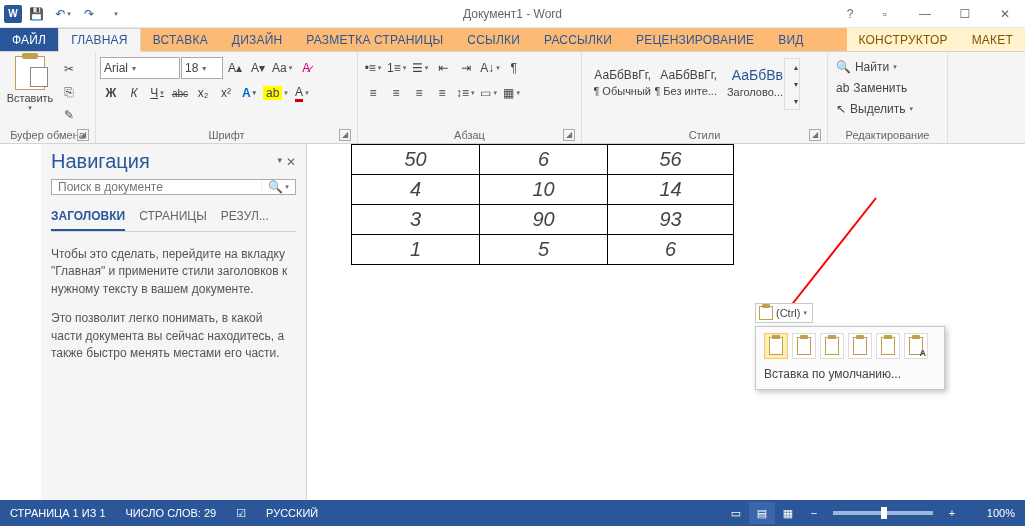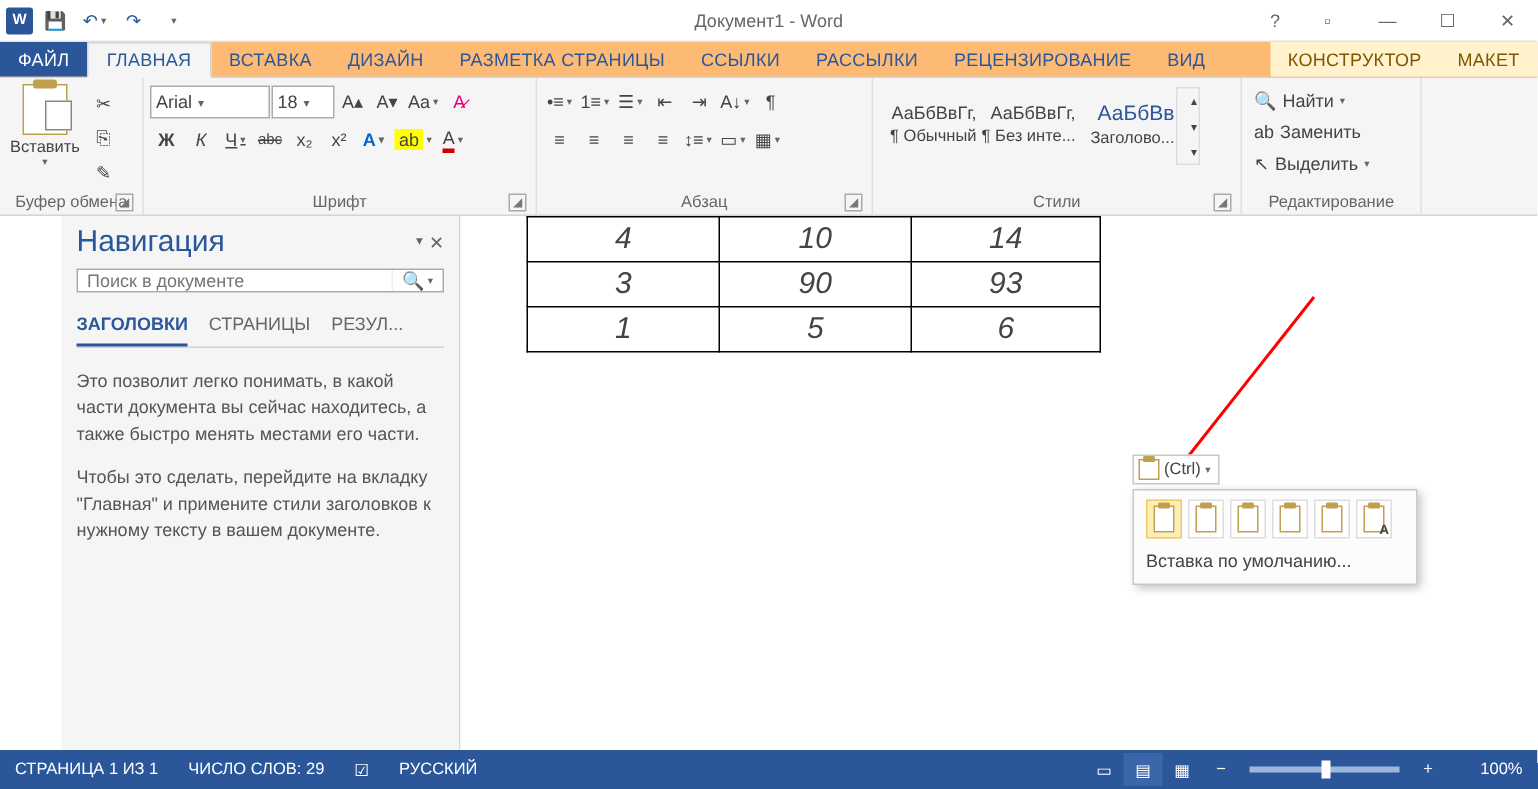--- a/index.html
+++ b/index.html
@@ -253,28 +253,33 @@
     <div class="search-wrap">
       <input placeholder="Поиск в документе" style="">
       <div class="search-btn">🔍<span style="font-size:7px;margin-left:2px">▾</span></div>
     </div>
     <div class="nav-tabs">
       <div class="nav-tab active">ЗАГОЛОВКИ</div>
       <div class="nav-tab">СТРАНИЦЫ</div>
       <div class="nav-tab">РЕЗУЛ...</div>
     </div>
     <div class="nav-body">
+      <p>Чтобы это сделать, перейдите на вкладку "Главная" и примените стили заголовков к нужному тексту в вашем документе.</p>
       <p>Это позволит легко понимать, в какой части документа вы сейчас находитесь, а также быстро менять местами его части.</p>
-      <p>Чтобы это сделать, перейдите на вкладку "Главная" и примените стили заголовков к нужному тексту в вашем документе.</p>
     </div>
   </div>
 
   <div class="doc-area">
     <table class="doc-table">
       <tbody>
+      <tr>
+            <td>50</td>
+            <td>6</td>
+            <td>56</td>
+          </tr>
       <tr>
             <td>4</td>
             <td>10</td>
             <td>14</td>
           </tr>
       <tr>
             <td>3</td>
             <td>90</td>
             <td>93</td>
           </tr>

